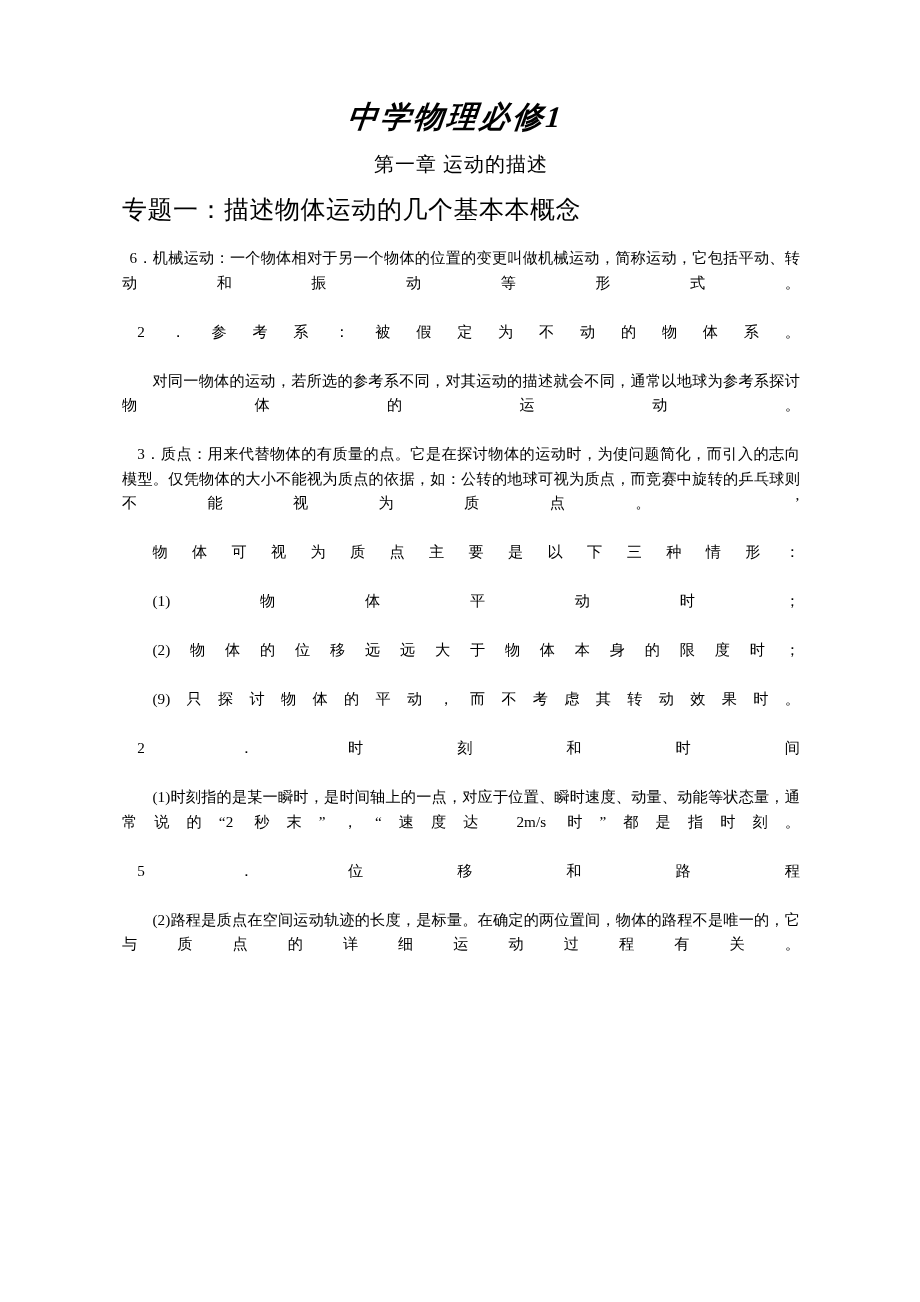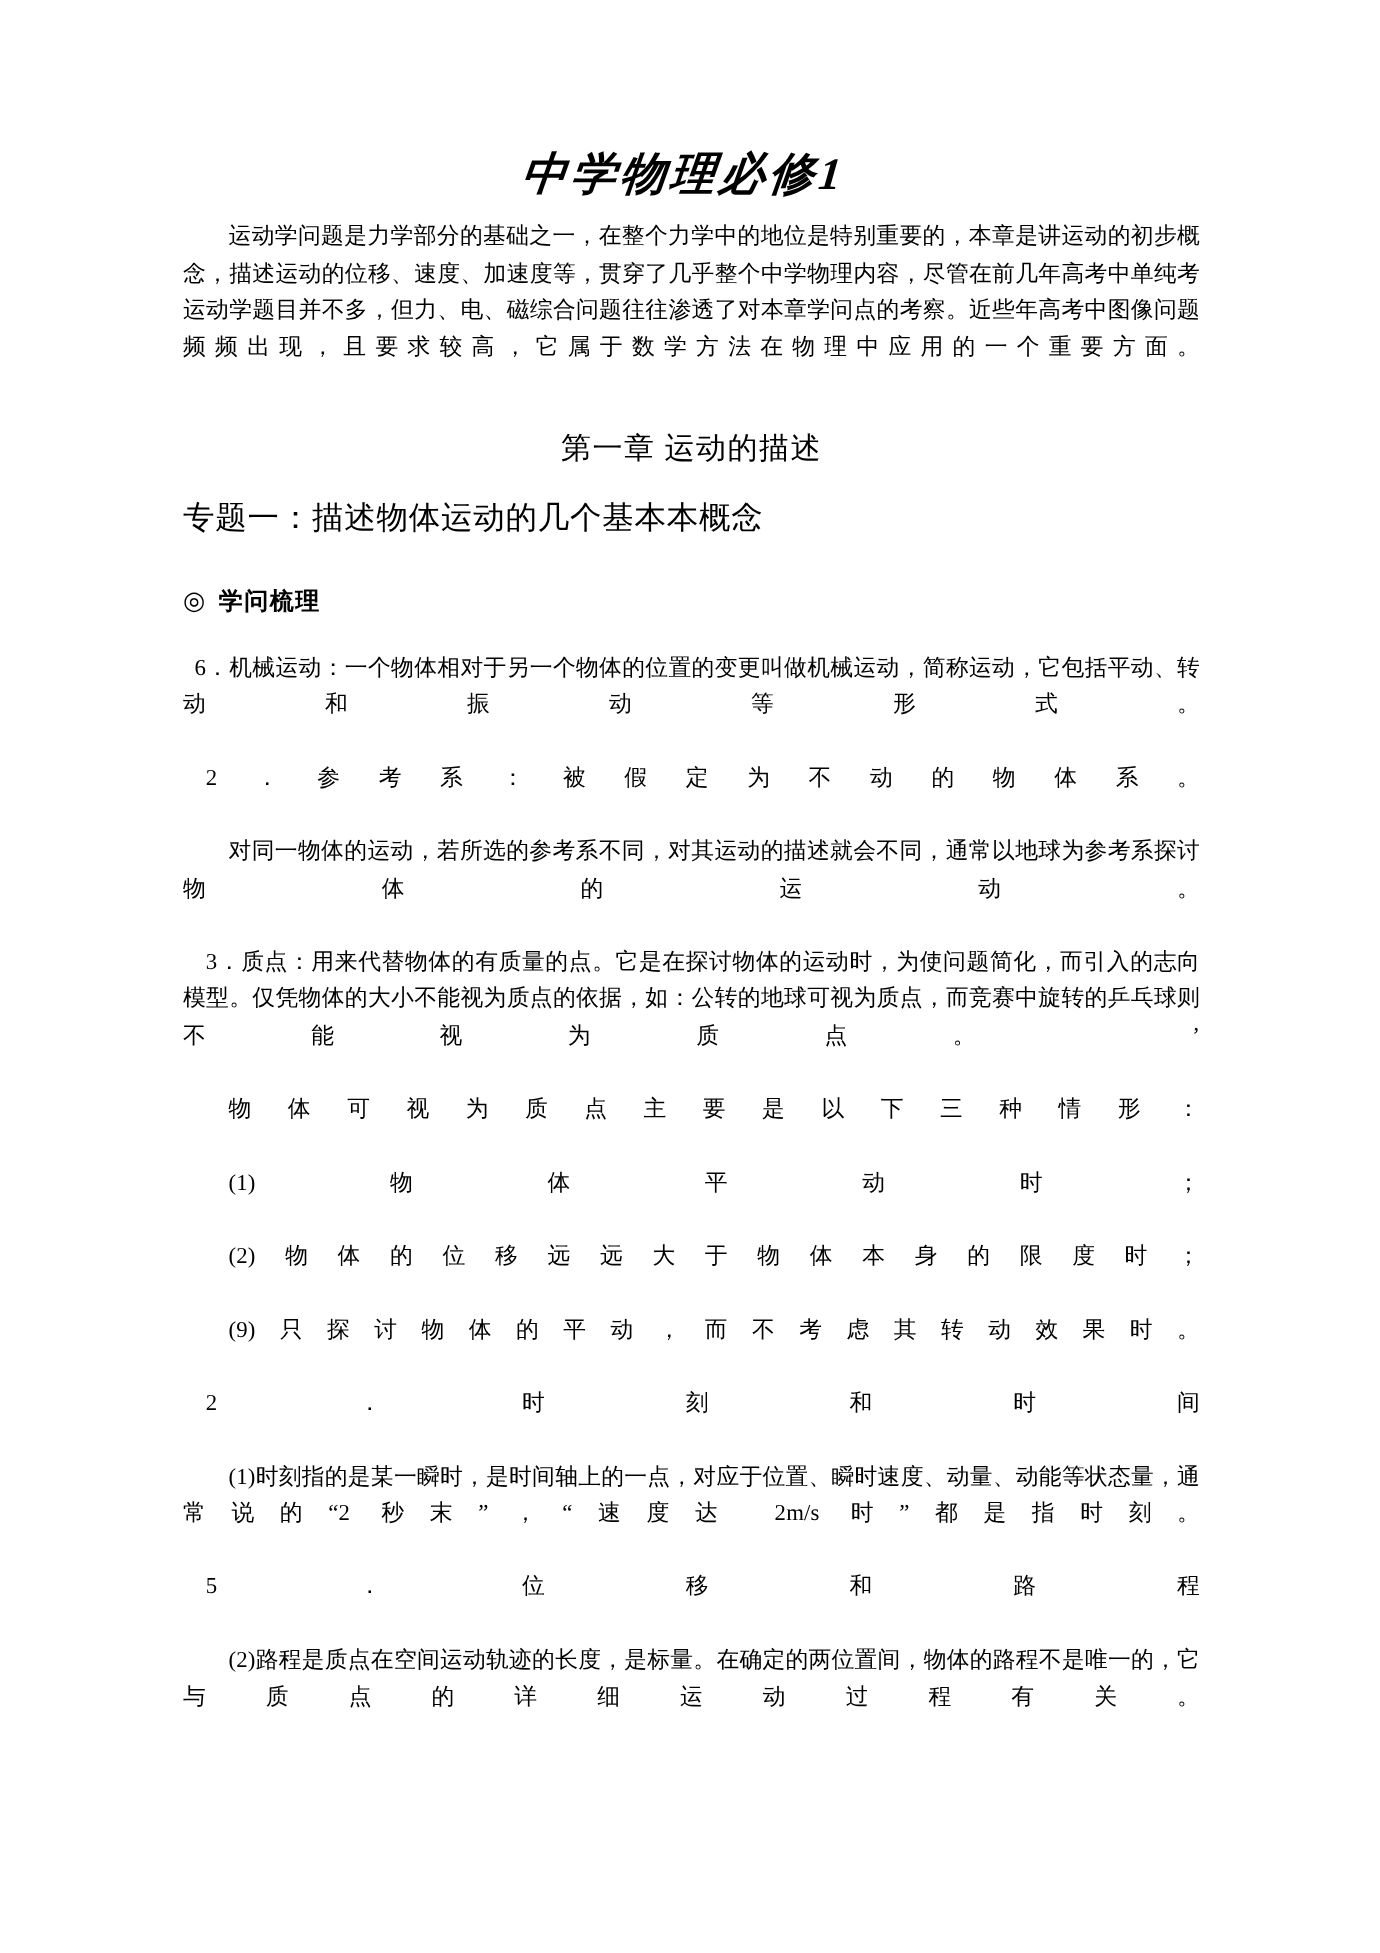--- a/index.html
+++ b/index.html
@@ -58,21 +58,21 @@
     font-size: 20px;
     line-height: 40px;
     font-weight: normal;
     margin: 0;
     padding-top: 10px;
     letter-spacing: 1px;
   }
 
   
   .topic-title {
-    font-size: 21px;
+    font-size: 25px;
     line-height: 32px;
     font-weight: normal;
     margin: 0;
     padding-top: 10px;
     letter-spacing: 0.5px;
   }
 
   
   .section-marker {
     font-size: 16px;
@@ -115,29 +115,25 @@
   }
 </style>
 </head>
 <body>
 
 <div class="page">
   <div class="content">
 
     <h1 class="doc-title">中学物理必修1</h1>
 
-    <p class="intro just">运动学问题是力学部分的基础之一，在整个力学中的地位是特别重要的，本章是讲运动的初步概念，描述运动的位移、速度、加速度等，贯穿了几乎整个中学物理内容，尽管在前几年高考中单纯考运动学题目并不多，但力、电、磁综合问题往往渗透了对本章学问点的考察。近些年高考中图像问题频频出现，且要求较高，它属于数学方法在物理中应用的一个重要方面。</p>
 
     <h2 class="chapter-title">第一章 运动的描述</h2>
 
     <h3 class="topic-title">专题一：描述物体运动的几个基本本概念</h3>
 
-    <div class="section-marker">
-      <span class="glyph">◎</span><span>学问梳理</span>
-    </div>
 
     <div class="body-block" id="items-container">
         <p class="line ind05 just">6．机械运动：一个物体相对于另一个物体的位置的变更叫做机械运动，简称运动，它包括平动、转动和振动等形式。</p>
         <p class="line ind1 just">2．参考系：被假定为不动的物体系。</p>
         <p class="line ind2 just">对同一物体的运动，若所选的参考系不同，对其运动的描述就会不同，通常以地球为参考系探讨物体的运动。</p>
         <p class="line ind1 just">3．质点：用来代替物体的有质量的点。它是在探讨物体的运动时，为使问题简化，而引入的志向模型。仅凭物体的大小不能视为质点的依据，如：公转的地球可视为质点，而竞赛中旋转的乒乓球则不能视为质点。    ’</p>
         <p class="line ind2 just">物体可视为质点主要是以下三种情形：</p>
         <p class="line ind2 just">(1)物体平动时；</p>
         <p class="line ind2 just">(2)物体的位移远远大于物体本身的限度时；</p>
         <p class="line ind2 just">(9)只探讨物体的平动，而不考虑其转动效果时。</p>

